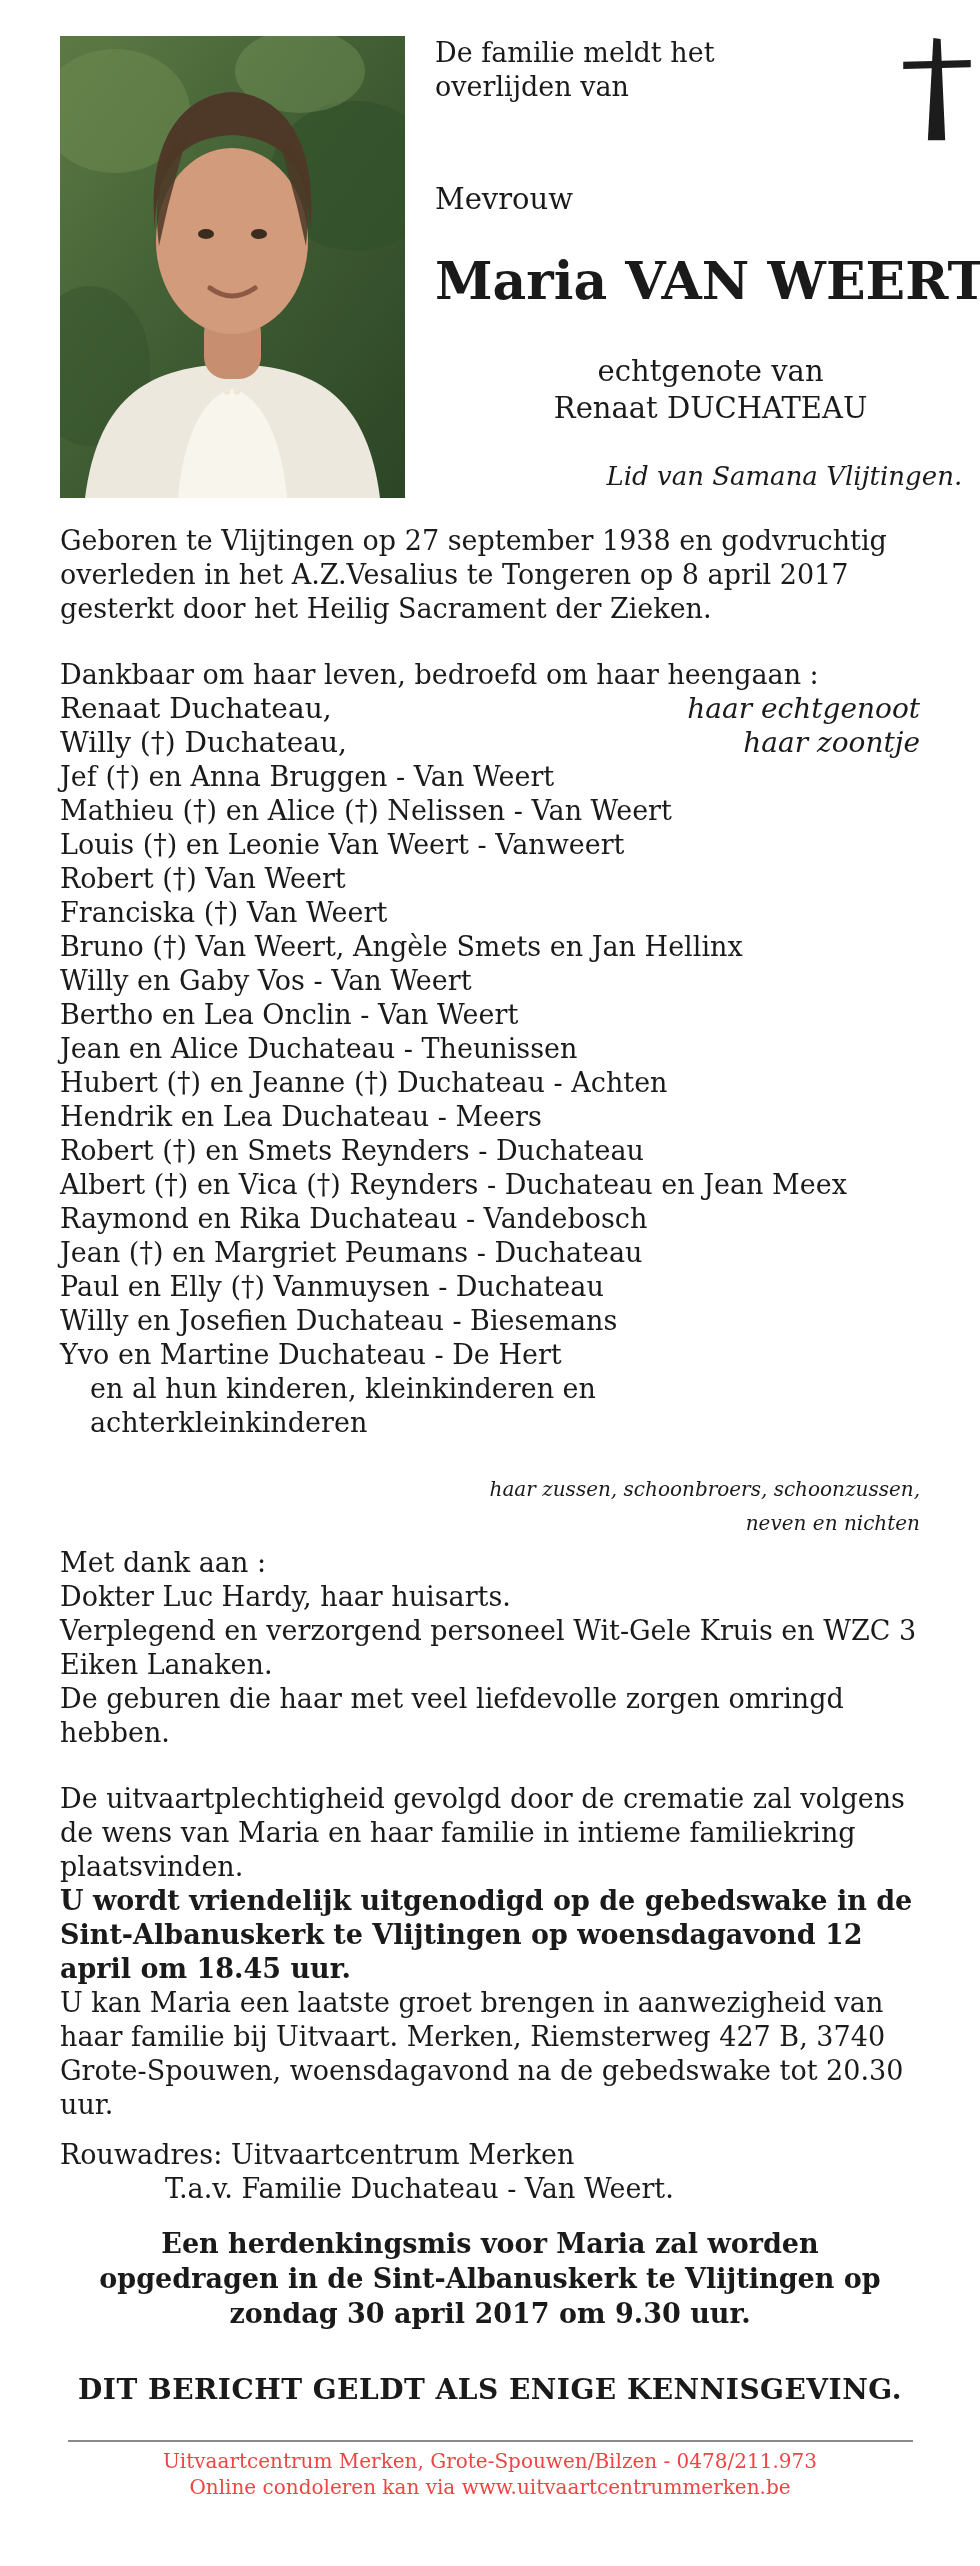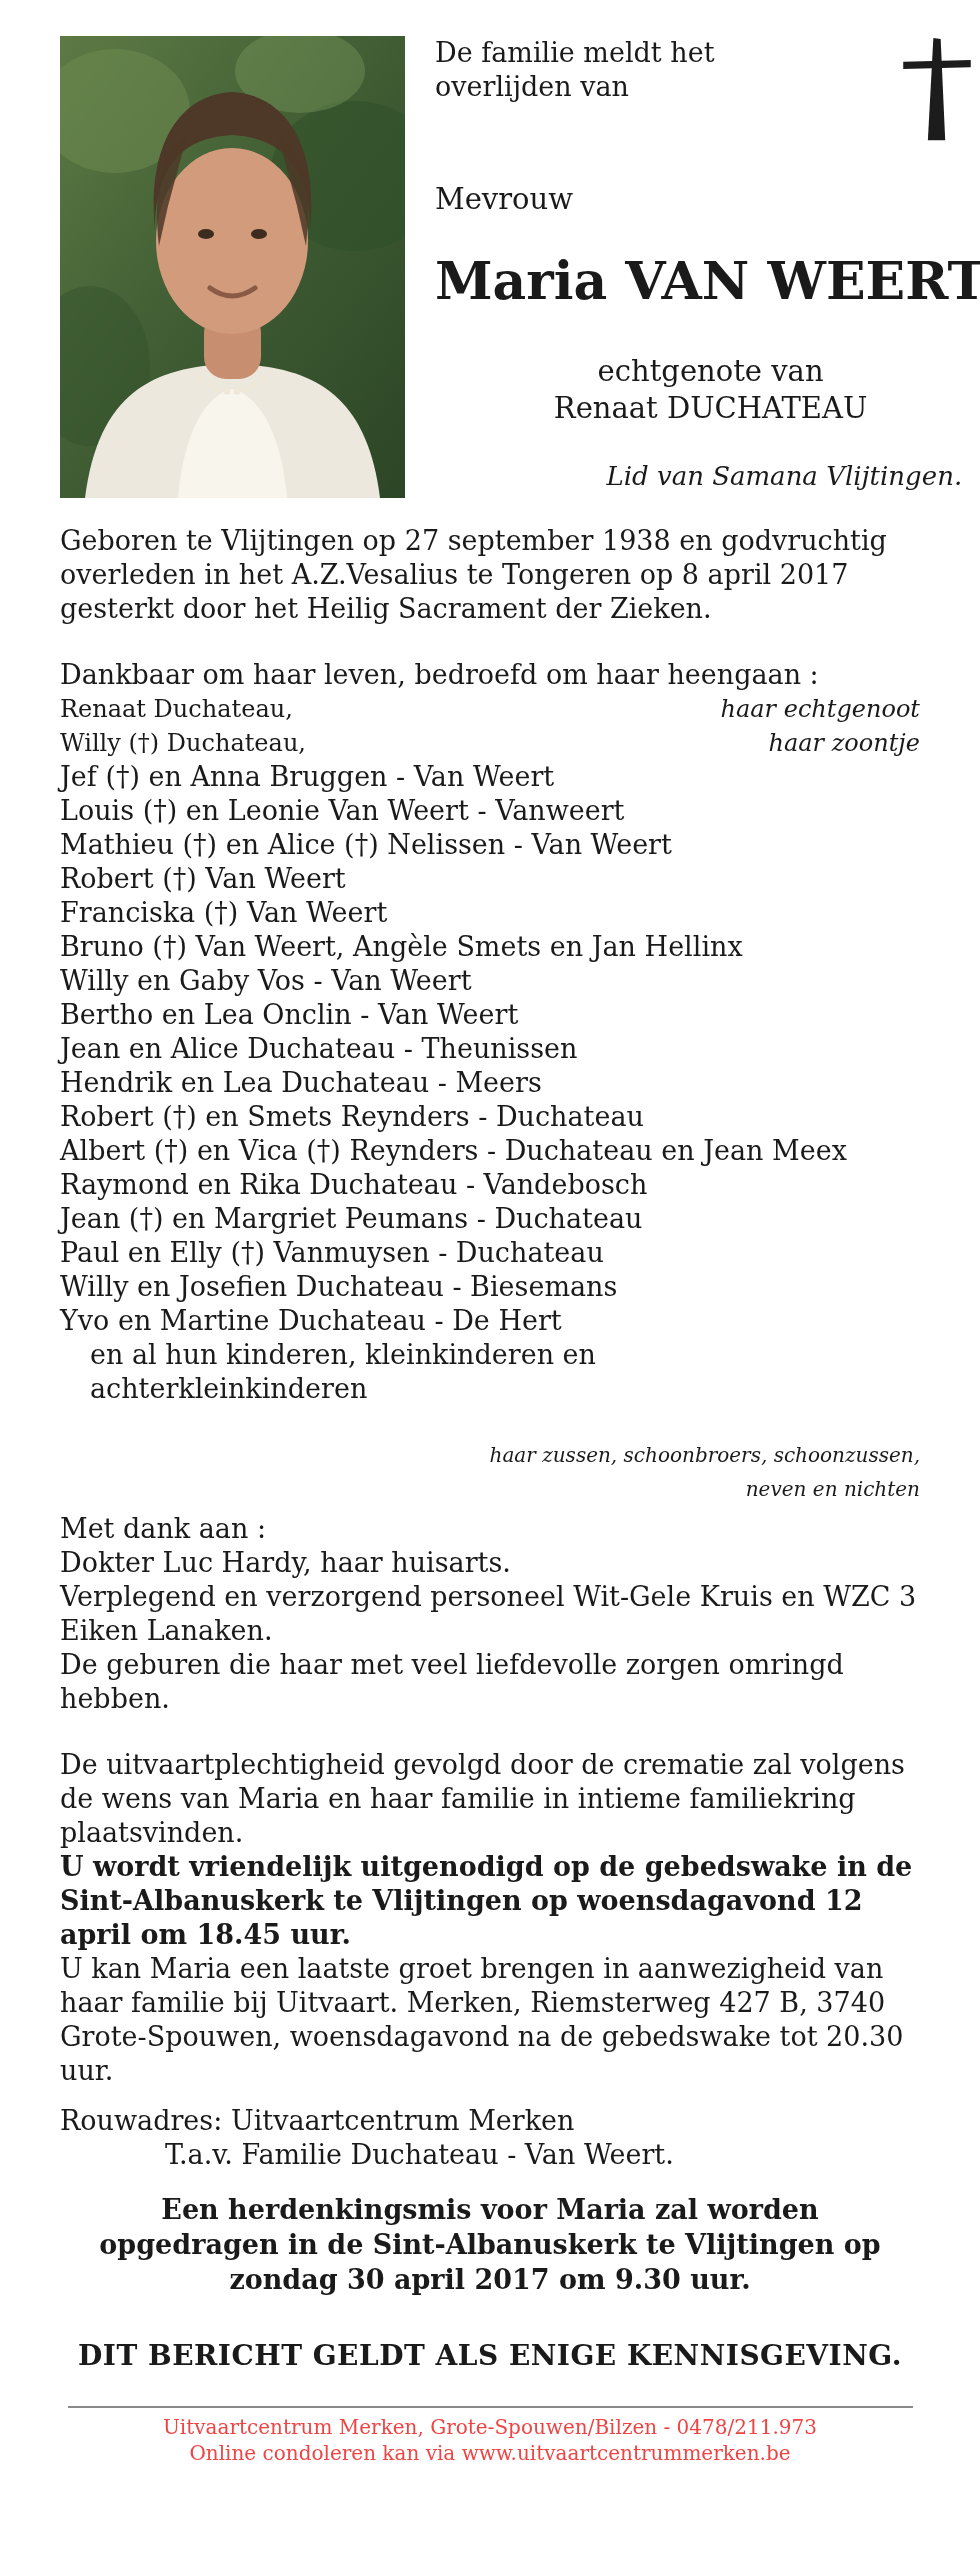--- a/index.html
+++ b/index.html
@@ -26,21 +26,21 @@
   .cross { width: 70px; height: 104px; margin-right: 14px; margin-top: 2px; }
   .salutation { font-size: 29px; margin-top: 40px; }
   .deceased-name { font-size: 52px; font-weight: bold; margin-top: 34px; white-space: nowrap; }
   .spouse { text-align: center; font-size: 29px; line-height: 37px; margin-top: 42px; }
   .membership { font-style: italic; font-size: 26px; text-align: right; margin-top: 34px; padding-right: 24px; }
 
   
   .para, .line { font-size: 27px; line-height: 34px; }
   .sec-birth { margin-top: 26px; }
   .sec-family { margin-top: 32px; }
-  .relation-row { display: flex; justify-content: space-between; font-size: 24px; line-height: 34px; }
+  .relation-row { display: flex; justify-content: space-between; font-size: 28px; line-height: 34px; }
   .role { font-style: italic; }
   .kin { padding-left: 30px; }
   .closing { margin-top: 32px; text-align: right; font-style: italic; font-size: 20px; line-height: 34px; }
   .sec-thanks { margin-top: 6px; }
   .sec-ceremony { margin-top: 32px; }
   .bold { font-weight: bold; }
   .sec-address { margin-top: 16px; }
   .addr-indent { margin-left: 105px; }
   .sec-memorial { margin-top: 20px; text-align: center; font-weight: bold; font-size: 27px; line-height: 35px; }
   .sec-notice { margin-top: 42px; text-align: center; font-weight: bold; font-size: 28px; letter-spacing: 0.5px; }
@@ -125,28 +125,29 @@
     <div class="relation-row">
       <span>Renaat Duchateau,</span>
       <span class="role">haar echtgenoot</span>
     </div>
     <div class="relation-row">
       <span>Willy (†) Duchateau,</span>
       <span class="role">haar zoontje</span>
     </div>
 
     <div class="line">Jef (†) en Anna Bruggen - Van Weert</div>
+    <div class="line">Mathieu (†) en Alice (†) Nelissen - Van Weert</div>
     <div class="line">Louis (†) en Leonie Van Weert - Vanweert</div>
-    <div class="line">Mathieu (†) en Alice (†) Nelissen - Van Weert</div>
     <div class="line">Robert (†) Van Weert</div>
     <div class="line">Franciska (†) Van Weert</div>
     <div class="line">Bruno (†) Van Weert, Angèle Smets en Jan Hellinx</div>
     <div class="line">Willy en Gaby Vos - Van Weert</div>
     <div class="line">Bertho en Lea Onclin - Van Weert</div>
     <div class="line">Jean en Alice Duchateau - Theunissen</div>
+    <div class="line">Hubert (†) en Jeanne (†) Duchateau - Achten</div>
     <div class="line">Hendrik en Lea Duchateau - Meers</div>
     <div class="line">Robert (†) en Smets Reynders - Duchateau</div>
     <div class="line">Albert (†) en Vica (†) Reynders - Duchateau en Jean Meex</div>
     <div class="line">Raymond en Rika Duchateau - Vandebosch</div>
     <div class="line">Jean (†) en Margriet Peumans - Duchateau</div>
     <div class="line">Paul en Elly (†) Vanmuysen - Duchateau</div>
     <div class="line">Willy en Josefien Duchateau - Biesemans</div>
     <div class="line">Yvo en Martine Duchateau - De Hert</div>
 
     <div class="line kin">en al hun kinderen, kleinkinderen en</div>

